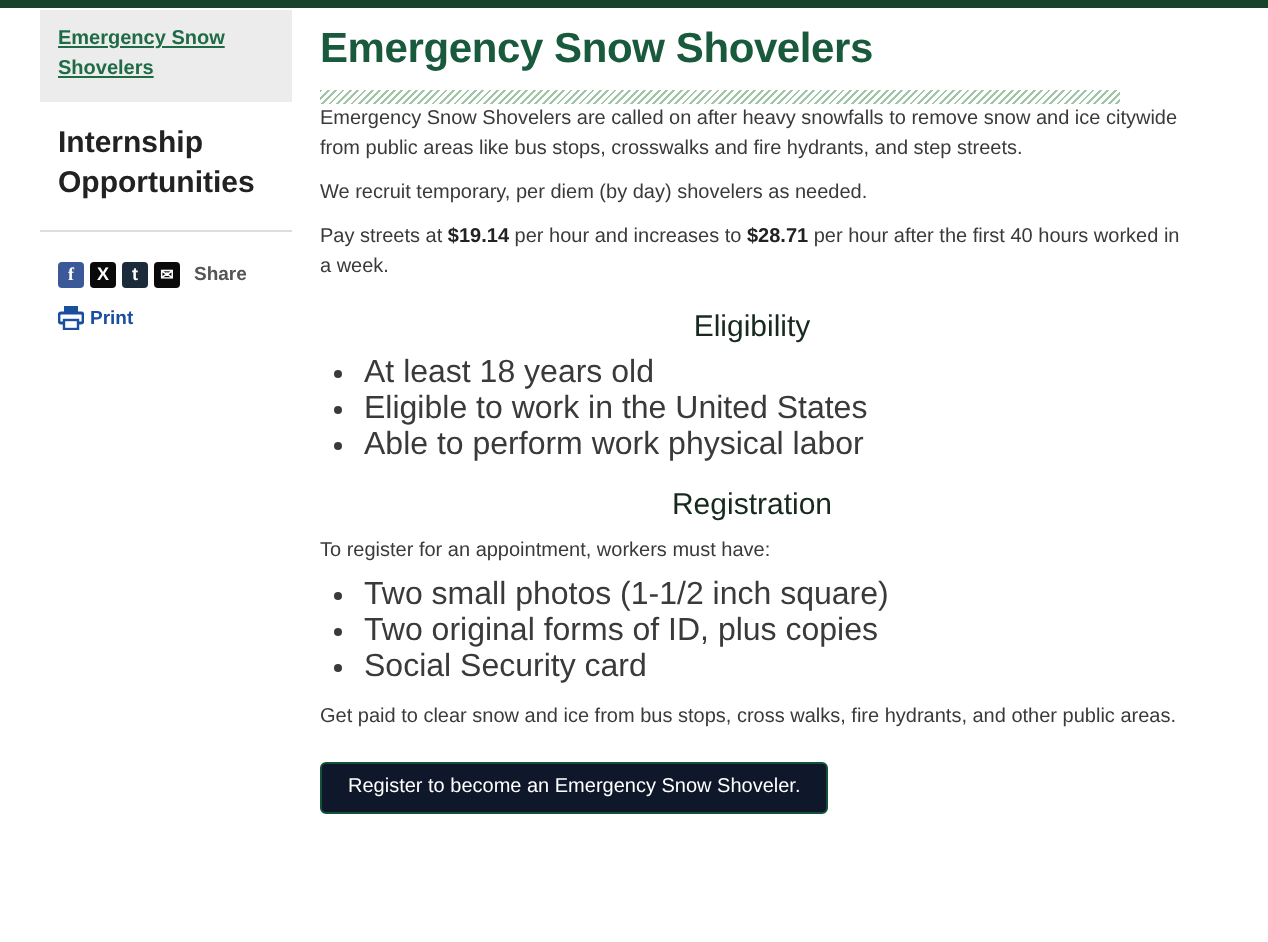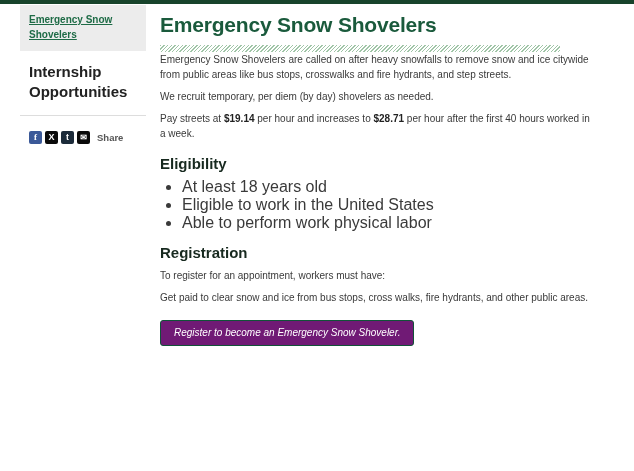--- a/index.html
+++ b/index.html
@@ -42,28 +42,28 @@
     font-weight:bold;letter-spacing:-0.2px;
   }
   .stripes{
     margin-top:8px;width:400px;height:7px;
     background:repeating-linear-gradient(135deg,#a0c5a7 0px,#a0c5a7 1px,#ffffff 1px,#ffffff 2.6px);
   }
   .main p{margin:0 0 7px 0;font-size:10px;line-height:15px;color:#3a3a3a;}
   .main p.first{margin-top:13px;}
   .pay b{color:#222;}
   h2.section-heading{
-    margin:14px 0 6px 0;font-size:15px;line-height:1.2;color:#17291f;font-weight:bold;
+    margin:14px 0 6px 0;font-size:15px;line-height:1.2;color:#17291f;font-weight:normal;text-align:center;
   }
   ul.bullets{margin:2px 0 10px 0;padding:0 0 0 22px;}
   ul.bullets li{font-size:16px;line-height:15px;color:#3a3a3a;margin:0 0 3px 0;}
   .register-btn{
-    display:inline-block;margin-top:8px;background:#701a75;color:#ffffff;
+    display:inline-block;margin-top:8px;background:#0f172a;color:#ffffff;
     border:1px solid #115238;border-radius:3px;padding:6px 13px 7px 13px;
-    font-size:10px;font-family:"Liberation Sans", sans-serif;cursor:pointer;font-style:italic;
+    font-size:10px;font-family:"Liberation Sans", sans-serif;cursor:pointer;
   }
 </style>
 </head>
 <body>
 
 <div class="topbar"></div>
 
 <div class="sidebar">
   <div class="side-active">
     <span class="navlink">Emergency Snow Shovelers</span>
@@ -72,36 +72,51 @@
   <div class="side-divider"></div>
 
   <div class="share-row">
     <span class="sicon fb">f</span>
     <span class="sicon x">X</span>
     <span class="sicon tu">t</span>
     <span class="sicon em">✉</span>
     <span class="share-label">Share</span>
   </div>
 
+  <div class="print-row">
+    <span style="display:inline-flex;">
+      <svg width="13" height="12" viewBox="0 0 13 12">
+        <rect x="3" y="0" width="7" height="3" fill="#1a4fa0"></rect>
+        <rect x="0.5" y="3.5" width="12" height="5" rx="1" fill="none" stroke="#1a4fa0" stroke-width="1.4"></rect>
+        <rect x="3" y="7" width="7" height="4.5" fill="#ffffff" stroke="#1a4fa0" stroke-width="1.2"></rect>
+      </svg>
+    </span>
+    <span class="print-label">Print</span>
+  </div>
 </div>
 
 <div class="main">
   <h1 class="page-title">Emergency Snow Shovelers</h1>
   <div class="stripes"></div>
 
   <p>Emergency Snow Shovelers are called on after heavy snowfalls to remove snow and ice citywide from public areas like bus stops, crosswalks and fire hydrants, and step streets.</p>
   <p>We recruit temporary, per diem (by day) shovelers as needed.</p>
   <p class="pay"><span>Pay streets at </span><b>$19.14</b><span> per hour and increases to </span><b>$28.71</b><span> per hour after the first 40 hours worked in a week.</span></p>
 
   <h2 class="section-heading">Eligibility</h2>
   <ul class="bullets">
     <li>At least 18 years old</li>
     <li>Eligible to work in the United States</li>
     <li>Able to perform work physical labor</li>
   </ul>
 
   <h2 class="section-heading">Registration</h2>
   <p>To register for an appointment, workers must have:</p>
+  <ul class="bullets">
+    <li>Two small photos (1-1/2 inch square)</li>
+    <li>Two original forms of ID, plus copies</li>
+    <li>Social Security card</li>
+  </ul>
 
   <p>Get paid to clear snow and ice from bus stops, cross walks, fire hydrants, and other public areas.</p>
 
   <button class="register-btn">Register to become an Emergency Snow Shoveler.</button>
 </div>
 
 </body></html>

